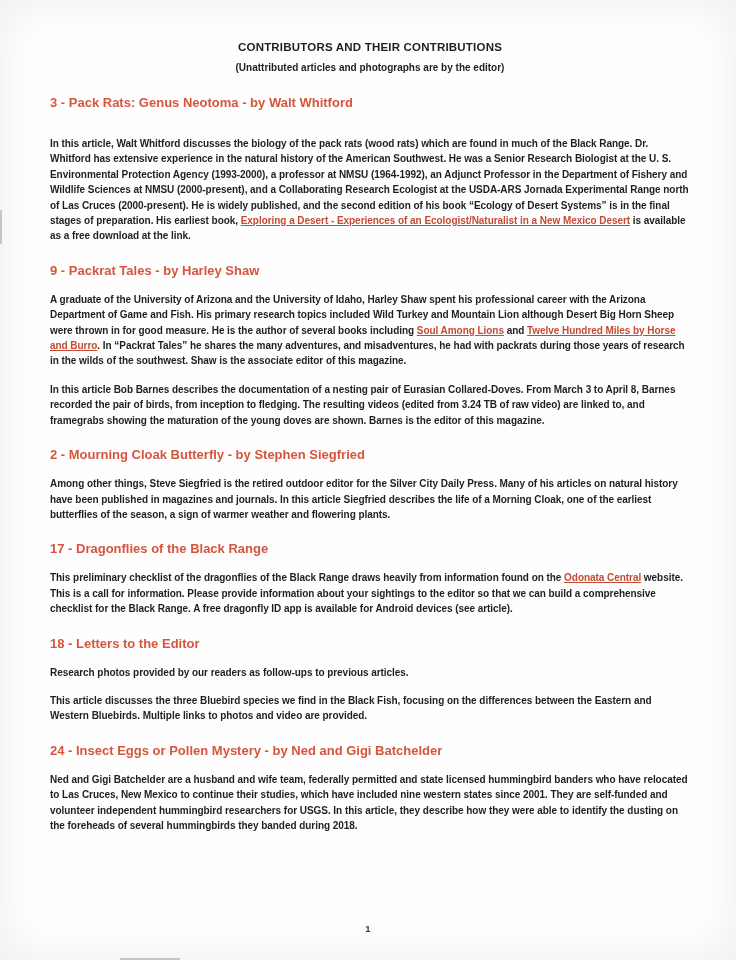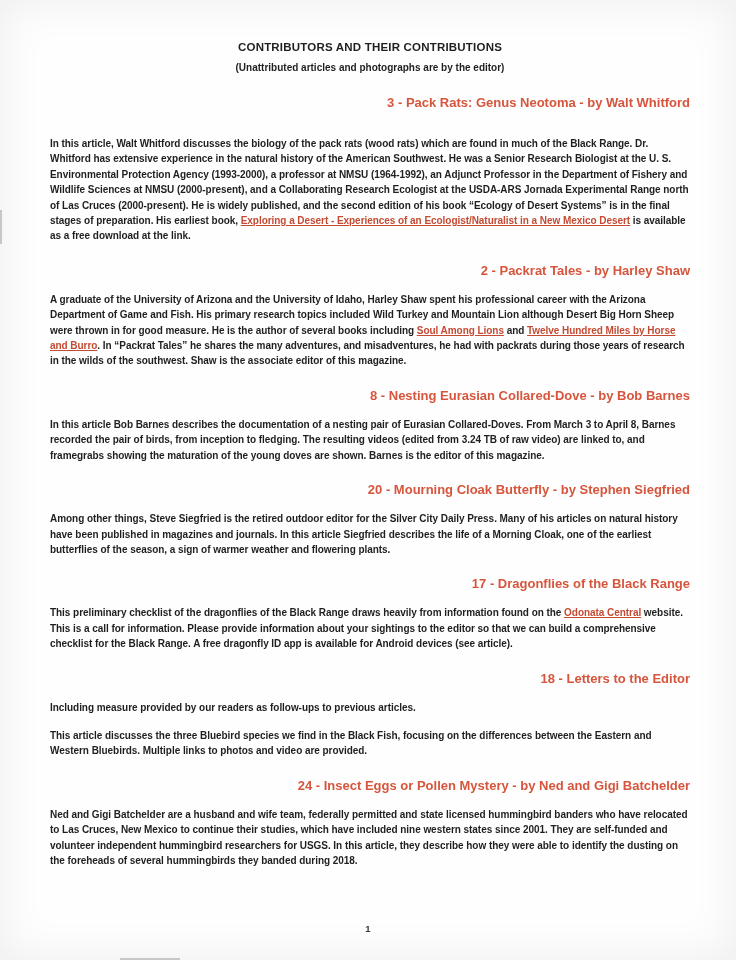--- a/index.html
+++ b/index.html
@@ -40,21 +40,20 @@
     line-height: 14px;
     text-align: center;
     color: var(--text);
   }
   section h2 {
     margin: 19px 0 0;
     font-size: 13px;
     line-height: 16px;
     color: var(--heading);
     font-weight: bold;
-    text-align: right;
   }
   section.first h2 { margin-top: 20px; }
   section p {
     margin: 13px 0 0;
     font-size: 10px;
     line-height: 15.4px;
     color: var(--text);
     letter-spacing: -0.05px;
   }
   section.first p { margin-top: 25px; }
@@ -89,42 +88,41 @@
   <div class="content">
     <h1 class="doc-title">CONTRIBUTORS AND THEIR CONTRIBUTIONS</h1>
     <div class="doc-subtitle">(Unattributed articles and photographs are by the editor)</div>
 
     <section class="first">
       <h2>3 - Pack Rats: Genus Neotoma - by Walt Whitford</h2>
       <p><span>In this article, Walt Whitford discusses the biology of the pack rats (wood rats) which are found in much of the Black Range.  Dr. Whitford has extensive experience in the natural history of the American Southwest.  He was a Senior Research Biologist at the U. S. Environmental Protection Agency (1993-2000), a professor at NMSU (1964-1992), an Adjunct Professor in the Department of Fishery and Wildlife Sciences at NMSU (2000-present), and a Collaborating Research Ecologist at the USDA-ARS Jornada Experimental Range north of Las Cruces (2000-present).  He is widely published, and the second edition of his book “Ecology of Desert Systems” is in the final stages of preparation.  His earliest book, </span><a class="doc-link">Exploring a Desert - Experiences of an Ecologist/Naturalist in a New Mexico Desert</a><span> is available as a free download at the link.</span></p>
     </section>
 
     <section>
-      <h2>2 - Packrat Tales - by Harley Shaw</h2>
+      <h2>9 - Packrat Tales - by Harley Shaw</h2>
       <p><span>A graduate of the University of Arizona and the University of Idaho, Harley Shaw spent his professional career with the Arizona Department of Game and Fish.  His primary research topics included Wild Turkey and Mountain Lion although Desert Big Horn Sheep were thrown in for good measure.  He is the author of several books including </span><a class="doc-link">Soul Among Lions</a><span> and </span><a class="doc-link">Twelve Hundred Miles by Horse and Burro</a><span>.  In “Packrat Tales” he shares the many adventures, and misadventures, he had with packrats during those years of research in the wilds of the southwest.  Shaw is the associate editor of this magazine.</span></p>
     </section>
 
     <section>
-      <h2>8 - Nesting Eurasian Collared-Dove - by Bob Barnes</h2>
       <p><span>In this article Bob Barnes describes the documentation of a nesting pair of Eurasian Collared-Doves.  From March 3 to April 8, Barnes recorded the pair of birds, from inception to fledging.  The resulting videos (edited from 3.24 TB of raw video) are linked to, and framegrabs showing the maturation of the young doves are shown.  Barnes is the editor of this magazine.</span></p>
     </section>
 
     <section>
-      <h2>20 - Mourning Cloak Butterfly - by Stephen Siegfried</h2>
+      <h2>2 - Mourning Cloak Butterfly - by Stephen Siegfried</h2>
       <p><span>Among other things, Steve Siegfried is the retired outdoor editor for the Silver City Daily Press.  Many of his articles on natural history have been published in magazines and journals.  In this article Siegfried describes the life of a Morning Cloak, one of the earliest butterflies of the season, a sign of warmer weather and flowering plants.</span></p>
     </section>
 
     <section>
       <h2>17 - Dragonflies of the Black Range</h2>
       <p><span>This preliminary checklist of the dragonflies of the Black Range draws heavily from information found on the </span><a class="doc-link">Odonata Central</a><span> website.  This is a call for information.  Please provide information about your sightings to the editor so that we can build a comprehensive checklist for the Black Range.  A free dragonfly ID app is available for Android devices (see article).</span></p>
     </section>
 
     <section>
       <h2>18 - Letters to the Editor</h2>
-      <p><span>Including measure provided by our readers as follow-ups to previous articles.</span></p>
+      <p><span>Research photos provided by our readers as follow-ups to previous articles.</span></p>
     </section>
 
     <section>
       <p><span>This article discusses the three Bluebird species we find in the Black Fish, focusing on the differences between the Eastern and Western Bluebirds.  Multiple links to photos and video are provided.</span></p>
     </section>
 
     <section>
       <h2>24 - Insect Eggs or Pollen Mystery - by Ned and Gigi Batchelder</h2>
       <p><span>Ned and Gigi Batchelder are a husband and wife team, federally permitted and state licensed hummingbird banders who have relocated to Las Cruces, New Mexico to continue their studies, which have included nine western states since 2001. They are self-funded and volunteer independent hummingbird researchers for USGS.  In this article, they describe how they were able to identify the dusting on the foreheads of several hummingbirds they banded during 2018.</span></p>
     </section>

